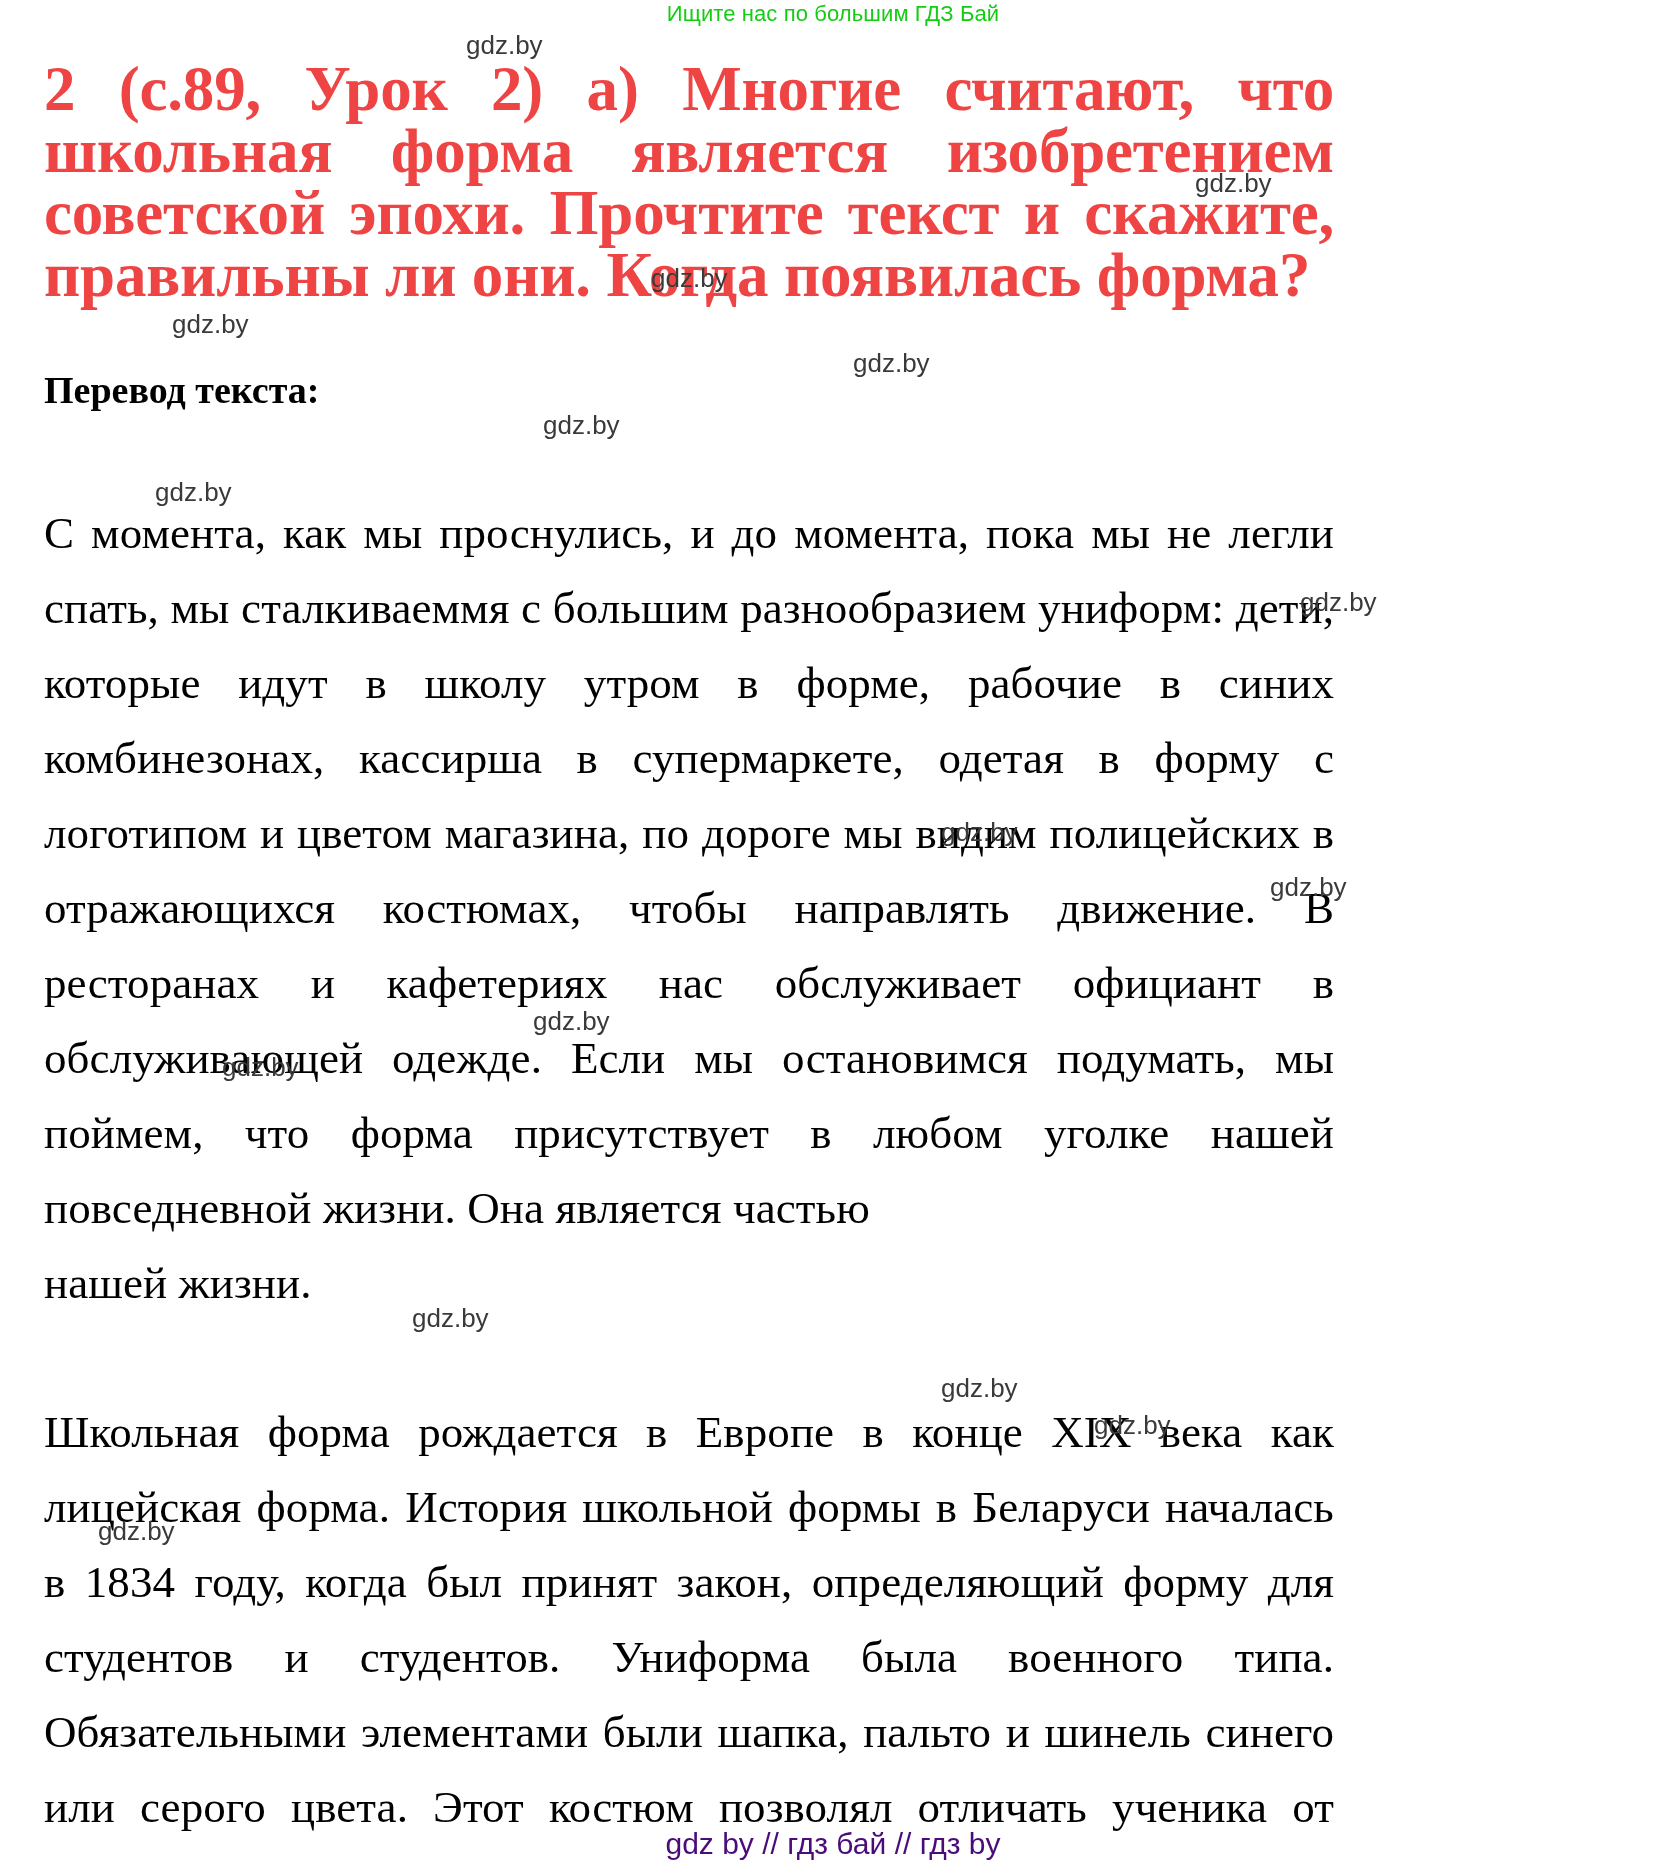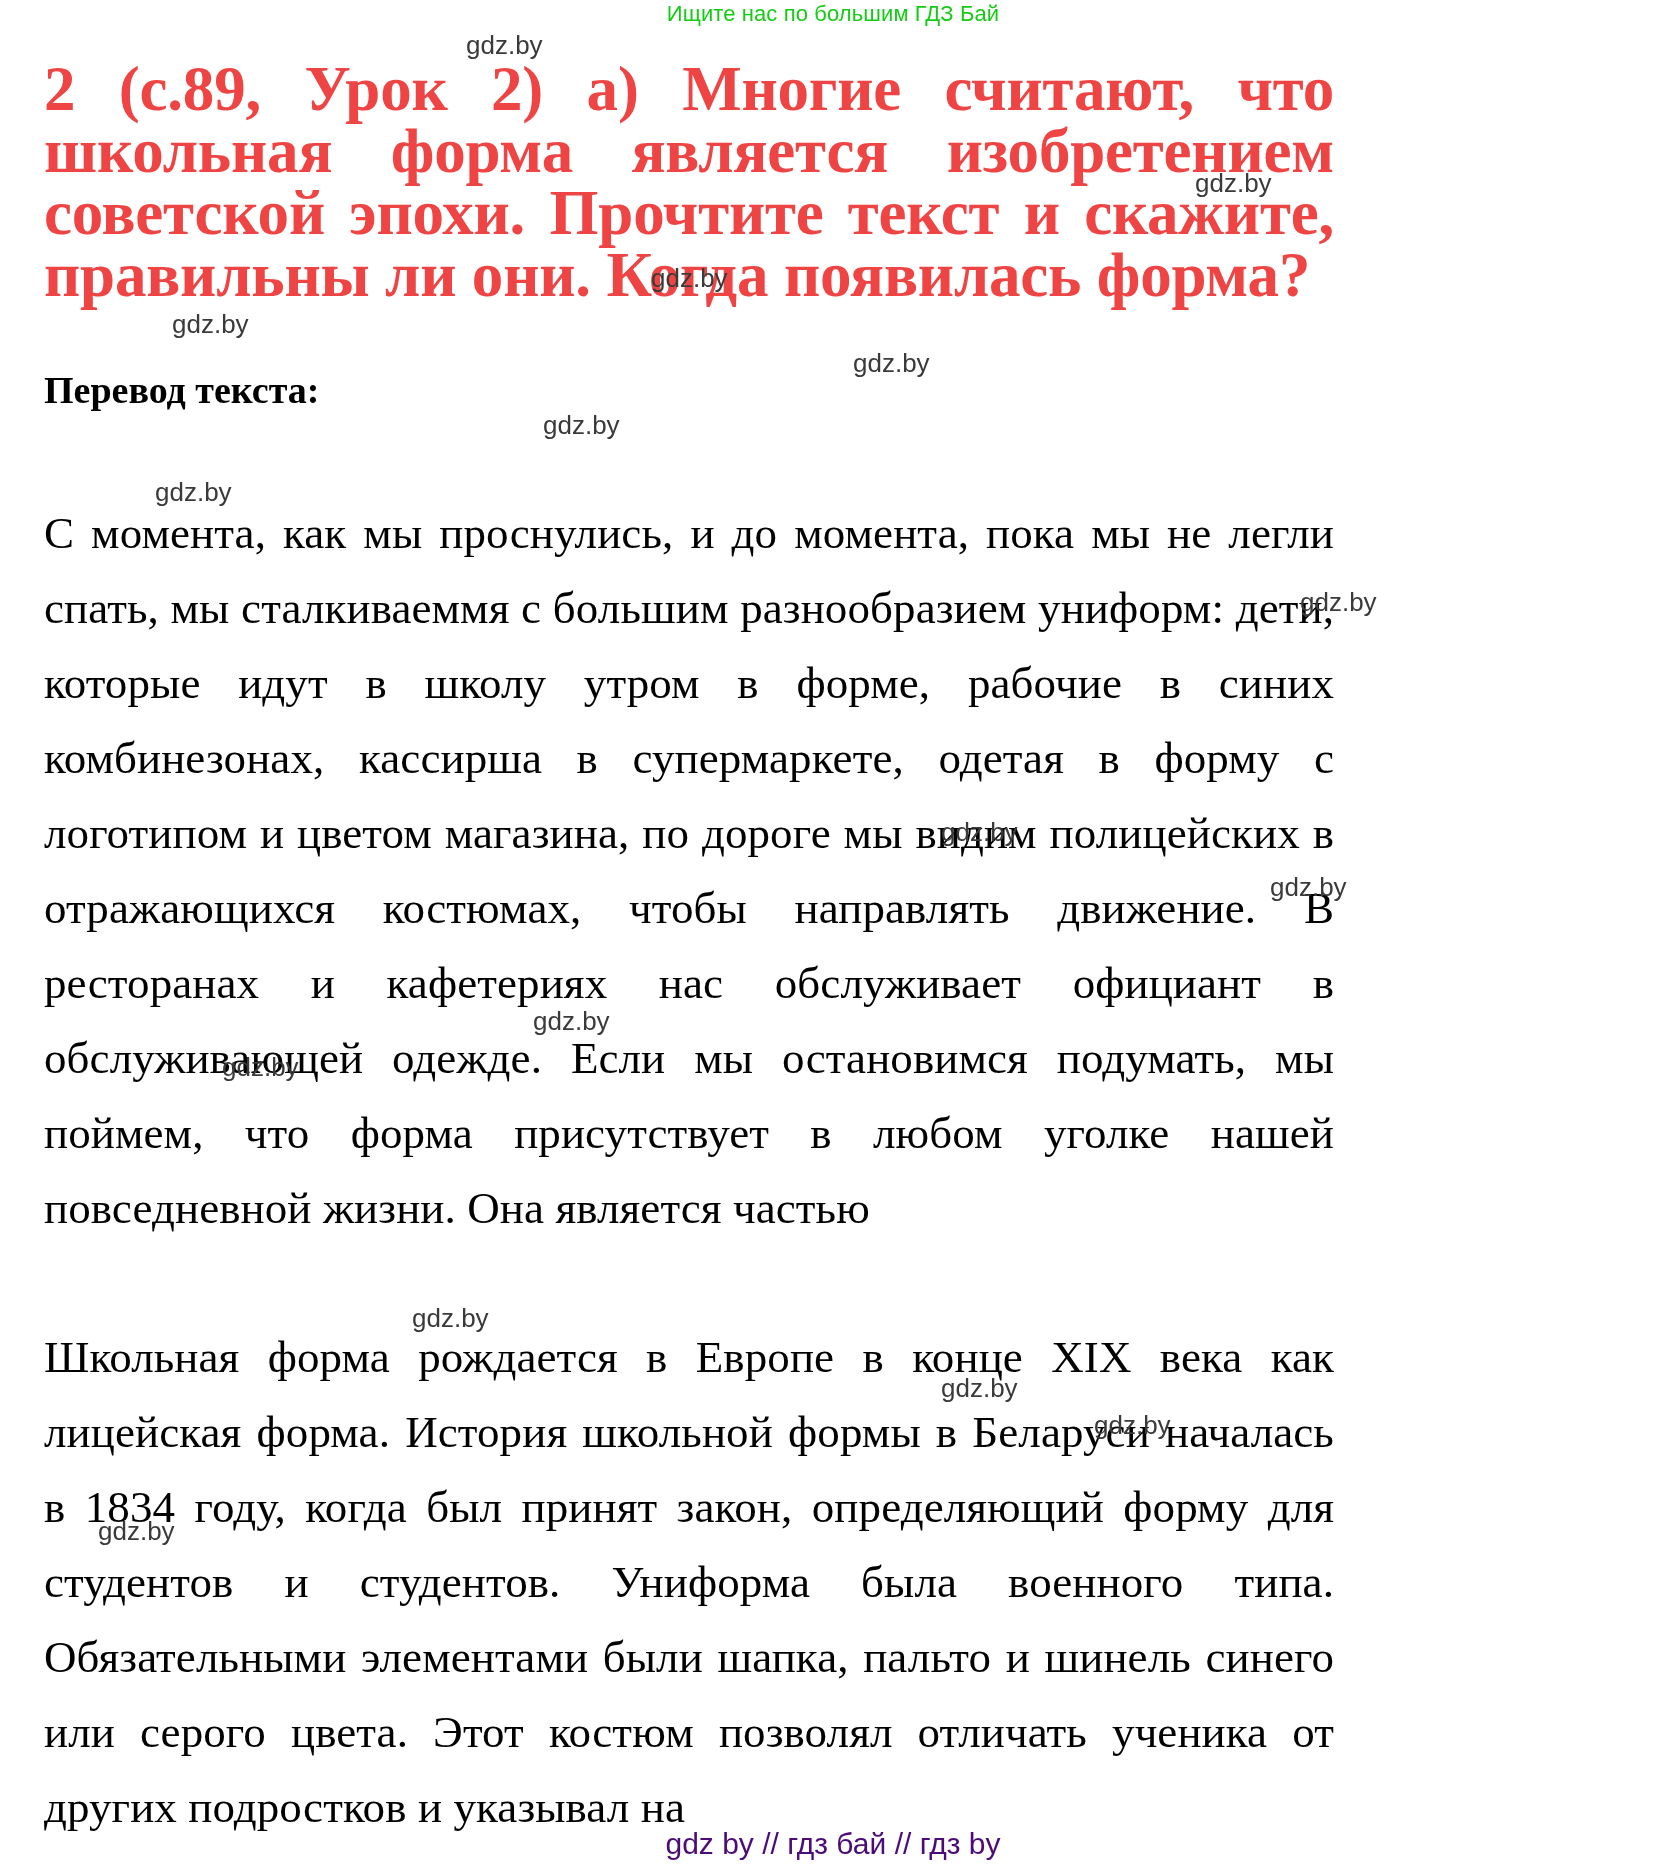--- a/index.html
+++ b/index.html
@@ -115,20 +115,21 @@
 <div class="page">
 
   <p class="task-heading">
     <span>2 (с.89, Урок 2) а) Многие считают, что школьная форма является изобретением советской эпохи. Прочтите текст и скажите, правильны ли они. Когда появилась форма?</span>
   </p>
 
   <p class="section-title">Перевод текста:</p>
 
   <p class="body-para first">
     <span>С момента, как мы проснулись, и до момента, пока мы не легли спать, мы сталкиваеммя с большим разнообразием униформ: дети, которые идут в школу утром в форме, рабочие в синих комбинезонах, кассирша в супермаркете, одетая в форму с логотипом и цветом магазина, по дороге мы видим полицейских в отражающихся костюмах, чтобы направлять движение. В ресторанах и кафетериях нас обслуживает официант в обслуживающей одежде. Если мы остановимся подумать, мы поймем, что форма присутствует в любом уголке нашей повседневной жизни. Она является частью</span>
+    <span class="lastline">нашей жизни.</span>
   </p>
 
   <p class="body-para second">Школьная форма рождается в Европе в конце XIX века как лицейская форма. История школьной формы в Беларуси началась в 1834 году, когда был принят закон, определяющий форму для студентов и студентов. Униформа была военного типа. Обязательными элементами были шапка, пальто и шинель синего или серого цвета. Этот костюм позволял отличать ученика от других подростков и указывал на</p>
 
 </div>
 
 <div id="watermark-layer">
     <span class="wm" style="left: 466px; top: 32px; color: rgb(58, 58, 58);">gdz.by</span>
     <span class="wm" style="left: 1195px; top: 170px; color: rgb(58, 58, 58);">gdz.by</span>
     <span class="wm" style="left: 651px; top: 265px; color: rgb(58, 58, 58);">gdz.by</span>

